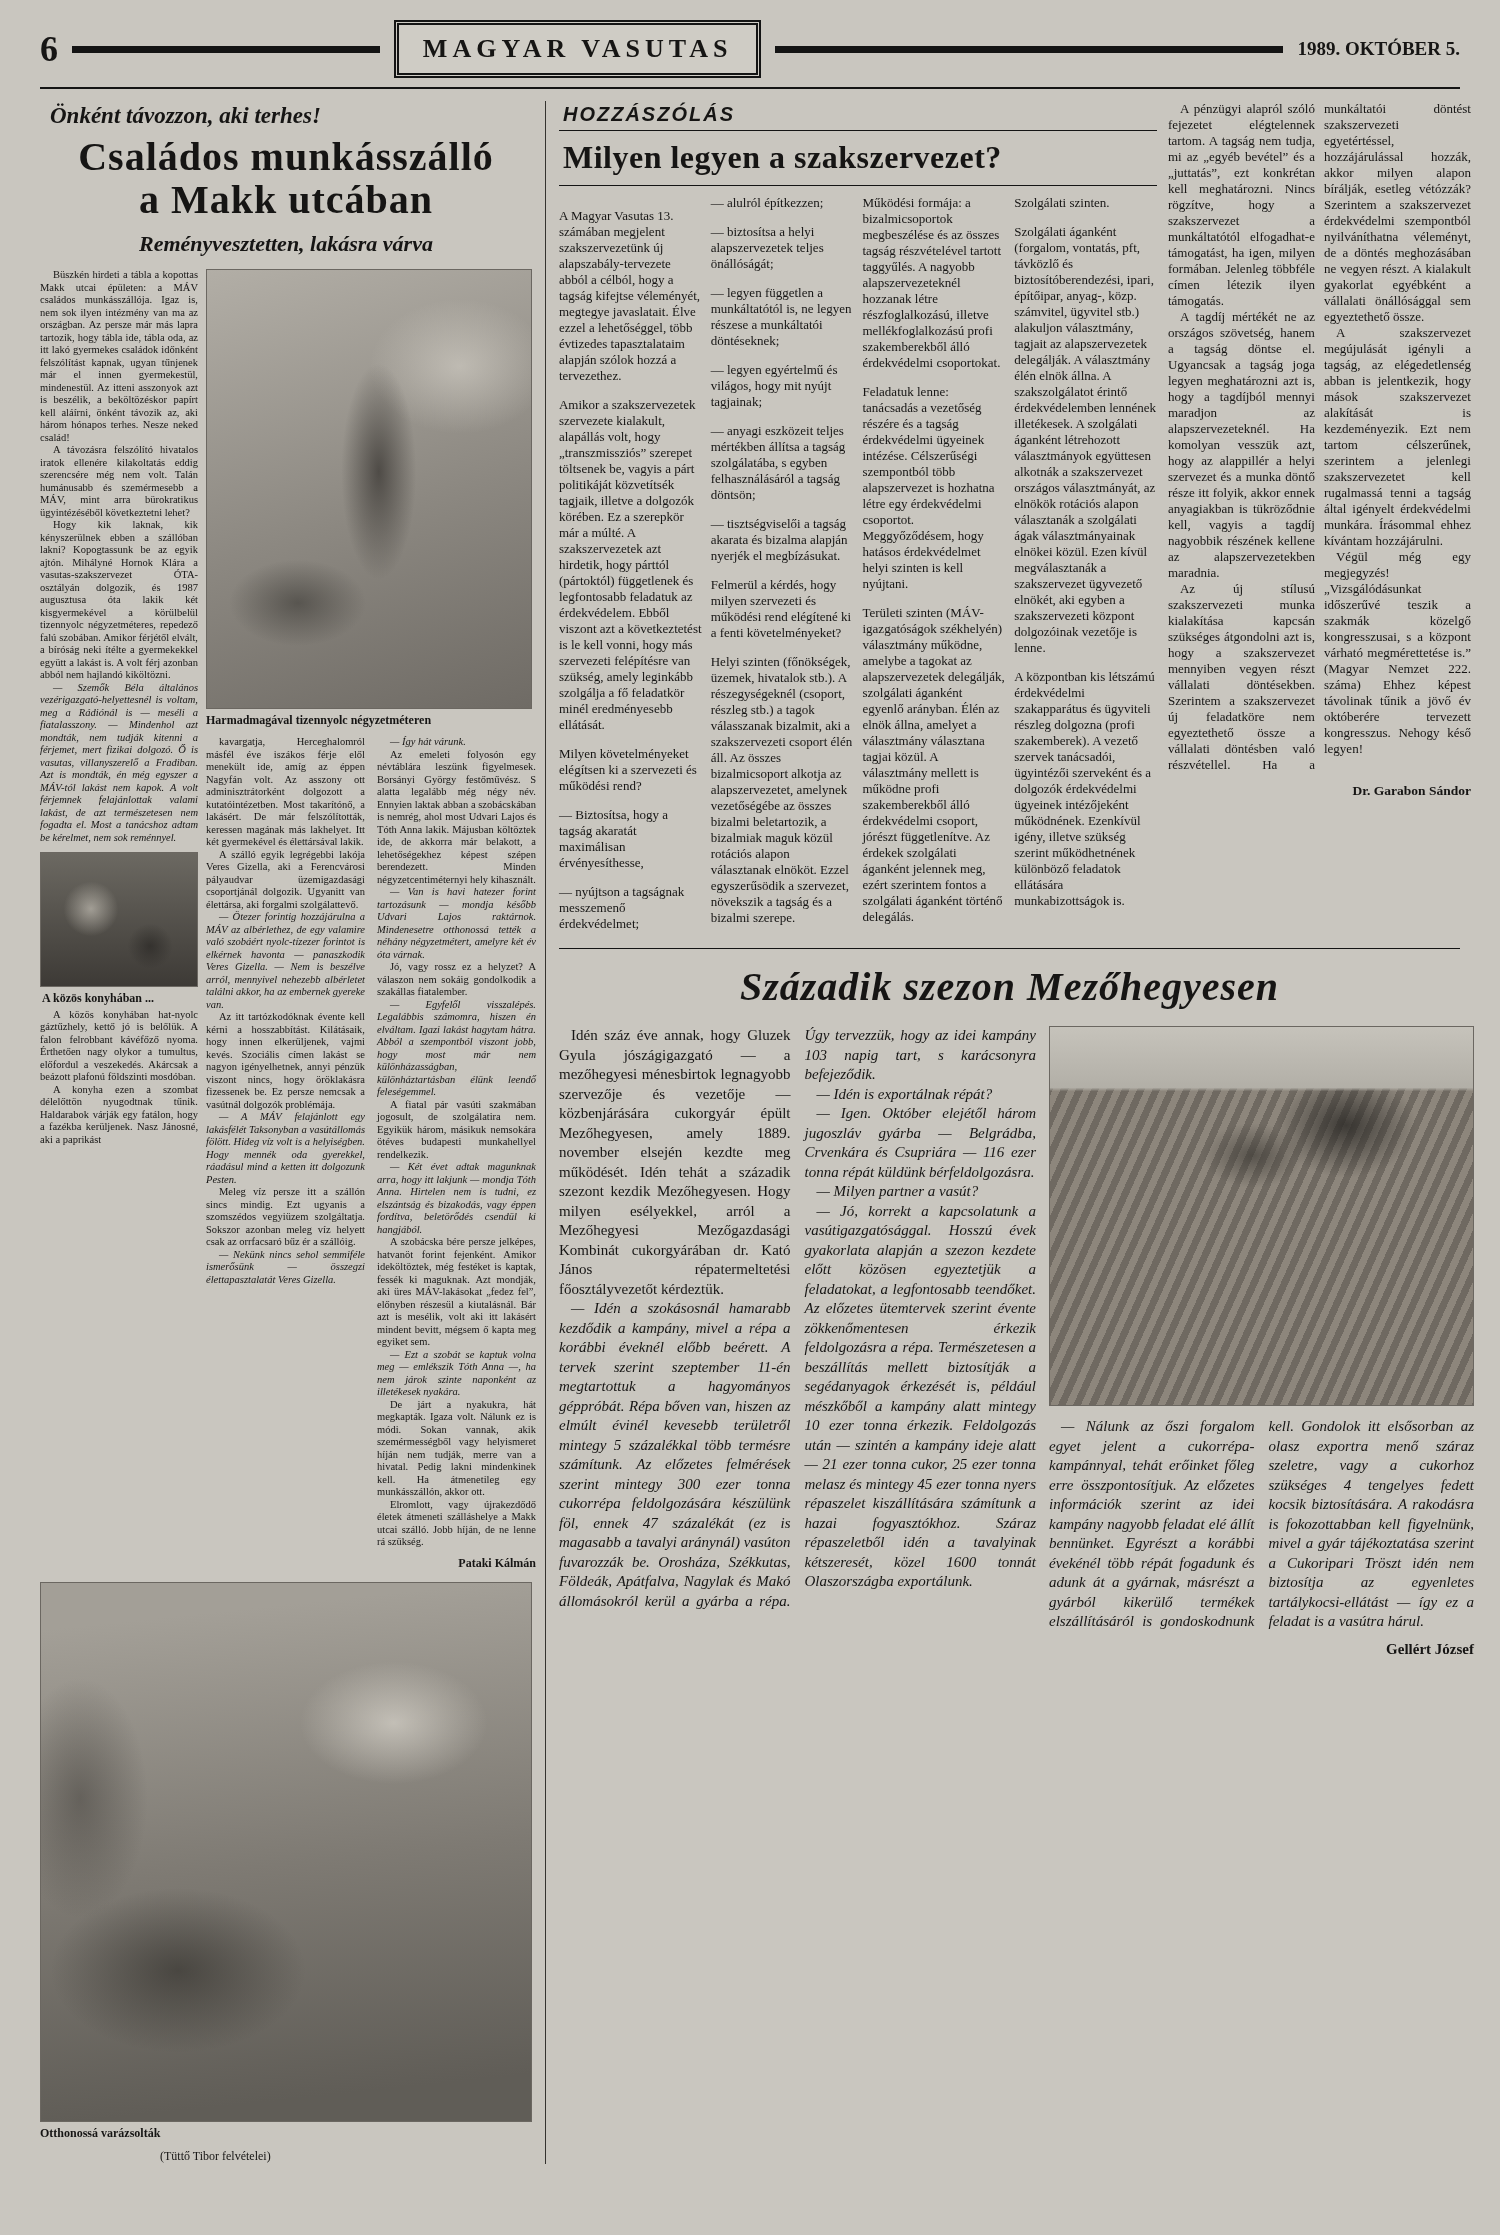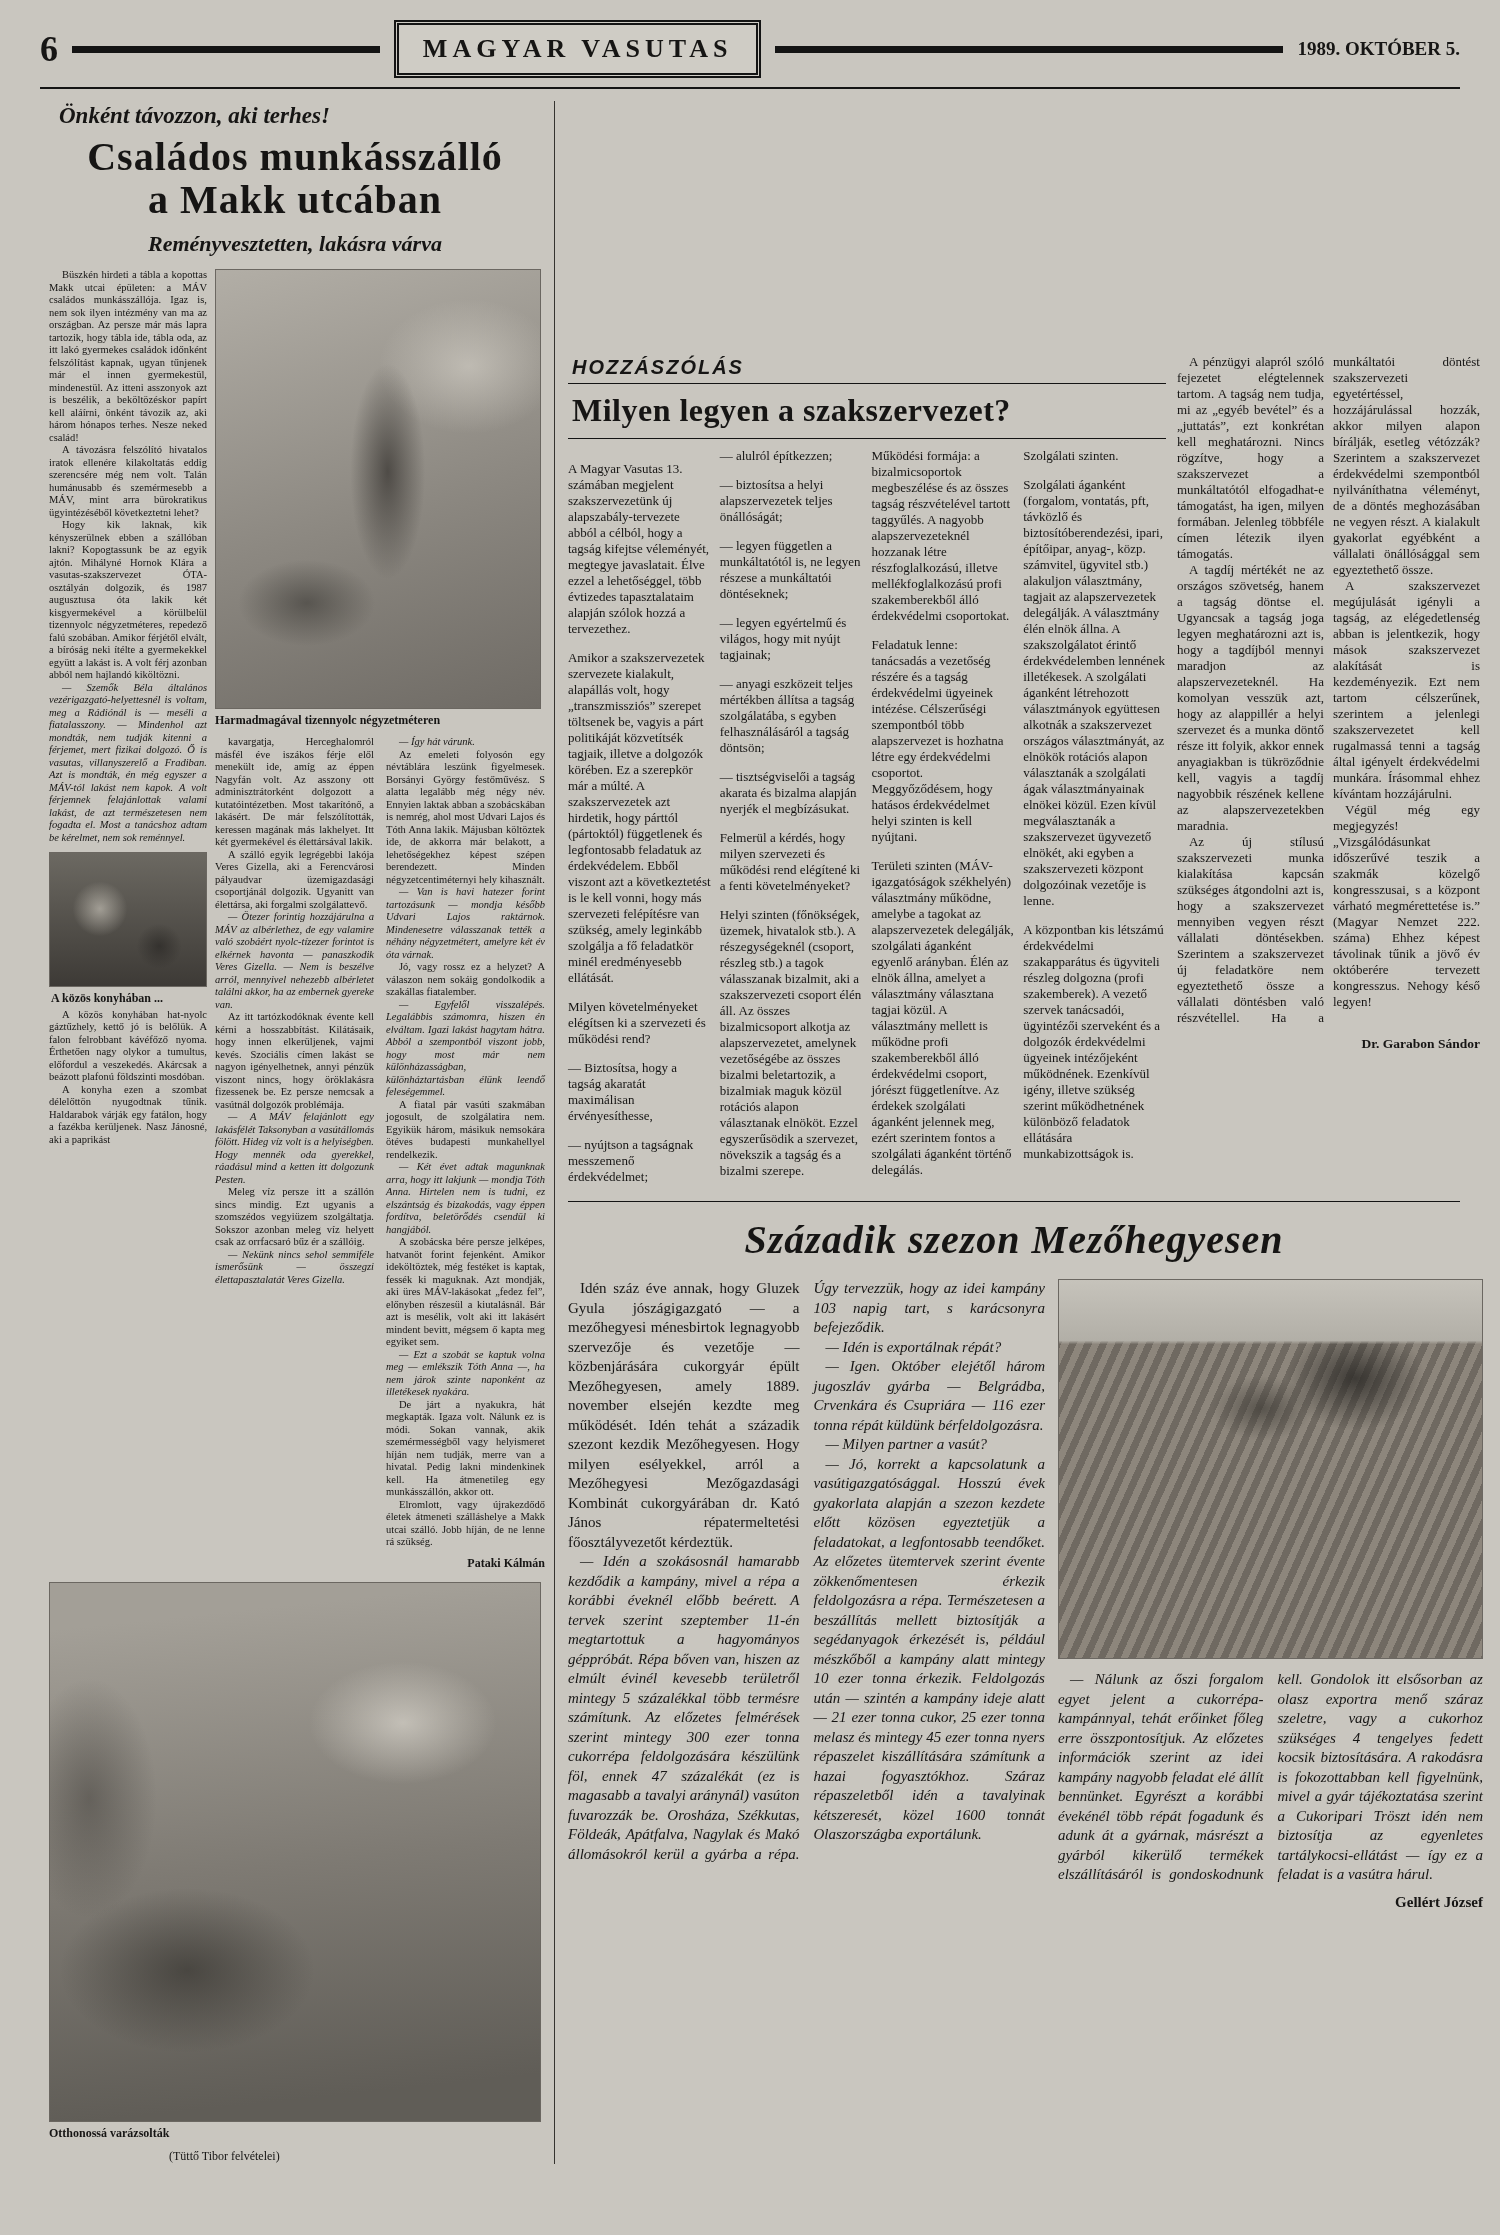--- a/index.html
+++ b/index.html
@@ -15,21 +15,21 @@
   .bar.l { flex:1 1 0; }
   .bar.r { flex:1.65 1 0; }
   .masthead {
     border:5px double #141414; padding:9px 24px; background:#cfccc5;
     font-weight:bold; font-size:26px; letter-spacing:5px; white-space:nowrap;
   }
   .issue-date { font-size:19px; font-weight:bold; white-space:nowrap; }
   .header-rule { height:2px; background:#141414; margin:9px 40px 0 40px; }
 
   
-  .main { display:flex; padding:12px 40px 0 40px; gap:13px; align-items:center;margin-left:9px; }
+  .main { display:flex; padding:12px 40px 0 40px; gap:13px; align-items:flex-start; }
   .vdivider { width:1px; align-self:stretch; background:#35332f; }
 
   
   .housing { width:492px; flex:0 0 492px; }
   .kicker { font-size:23px; font-weight:bold; font-style:italic; margin:2px 0 6px 10px; }
   .headline { font-size:40px; font-weight:bold; text-align:center; line-height:1.08; margin:0; letter-spacing:1px; }
   .subheadline { font-size:22px; font-weight:bold; font-style:italic; text-align:center; margin:10px 0 12px 0; }
   .body3col { display:flex; gap:8px; }
   .ncol { width:158px; flex:0 0 158px; font-size:10.5px; line-height:12.5px; }
   .colgroup { width:326px; flex:0 0 326px; }
@@ -155,21 +155,21 @@
                 <p class="dialog">— Ötezer forintig hozzájárulna a MÁV az albérlethez, de egy valamire való szobáért nyolc-tízezer forintot is elkérnek havonta — panaszkodik Veres Gizella. — Nem is beszélve arról, mennyivel nehezebb albérletet találni akkor, ha az embernek gyereke van.</p>
                 <p>Az itt tartózkodóknak évente kell kérni a hosszabbítást. Kilátásaik, hogy innen elkerüljenek, vajmi kevés. Szociális címen lakást se nagyon igényelhetnek, annyi pénzük viszont nincs, hogy öröklakásra fizessenek be. Ez persze nemcsak a vasútnál dolgozók problémája.</p>
                 <p class="dialog">— A MÁV felajánlott egy lakásfélét Taksonyban a vasútállomás fölött. Hideg víz volt is a helyiségben. Hogy mennék oda gyerekkel, ráadásul mind a ketten itt dolgozunk Pesten.</p>
                 <p>Meleg víz persze itt a szállón sincs mindig. Ezt ugyanis a szomszédos vegyiüzem szolgáltatja. Sokszor azonban meleg víz helyett csak az orrfacsaró bűz ér a szállóig.</p>
                 <p class="dialog">— Nekünk nincs sehol semmiféle ismerősünk — összegzi élettapasztalatát Veres Gizella.</p>
               </div>
             <div class="ncol">
               <div>
                   <p class="dialog">— Így hát várunk.</p>
                   <p>Az emeleti folyosón egy névtáblára leszünk figyelmesek. Borsányi György festőművész. S alatta legalább még négy név. Ennyien laktak abban a szobácskában is nemrég, ahol most Udvari Lajos és Tóth Anna lakik. Májusban költöztek ide, de akkorra már belakott, a lehetőségekhez képest szépen berendezett. Minden négyzetcentiméternyi hely kihasznált.</p>
-                  <p class="dialog">— Van is havi hatezer forint tartozásunk — mondja később Udvari Lajos raktárnok. Mindenesetre válasszanak tették a néhány négyzetmétert, amelyre két év óta várnak.</p>
+                  <p class="dialog">— Van is havi hatezer forint tartozásunk — mondja később Udvari Lajos raktárnok. Mindenesetre otthonossá tették a néhány négyzetmétert, amelyre két év óta várnak.</p>
                   <p>Jó, vagy rossz ez a helyzet? A válaszon nem sokáig gondolkodik a szakállas fiatalember.</p>
                   <p class="dialog">— Egyfelől visszalépés. Legalábbis számomra, hiszen én elváltam. Igazi lakást hagytam hátra. Abból a szempontból viszont jobb, hogy most már nem különházasságban, különháztartásban élünk leendő feleségemmel.</p>
                   <p>A fiatal pár vasúti szakmában jogosult, de szolgálatira nem. Egyikük három, másikuk nemsokára ötéves budapesti munkahellyel rendelkezik.</p>
                   <p class="dialog">— Két évet adtak magunknak arra, hogy itt lakjunk — mondja Tóth Anna. Hirtelen nem is tudni, ez elszántság és bizakodás, vagy éppen fordítva, beletörődés csendül ki hangjából.</p>
                   <p>A szobácska bére persze jelképes, hatvanöt forint fejenként. Amikor ideköltöztek, még festéket is kaptak, fessék ki maguknak. Azt mondják, aki üres MÁV-lakásokat „fedez fel”, előnyben részesül a kiutalásnál. Bár azt is mesélik, volt aki itt lakásért mindent bevitt, mégsem ő kapta meg egyiket sem.</p>
                   <p class="dialog">— Ezt a szobát se kaptuk volna meg — emlékszik Tóth Anna —, ha nem járok szinte naponként az illetékesek nyakára.</p>
                   <p>De járt a nyakukra, hát megkapták. Igaza volt. Nálunk ez is módi. Sokan vannak, akik szemérmességből vagy helyismeret híján nem tudják, merre van a hivatal. Pedig lakni mindenkinek kell. Ha átmenetileg egy munkásszállón, akkor ott.</p>
                   <p>Elromlott, vagy újrakezdődő életek átmeneti szálláshelye a Makk utcai szálló. Jobb híján, de ne lenne rá szükség.</p>
                 </div>
               <div class="author">Pataki Kálmán</div>

